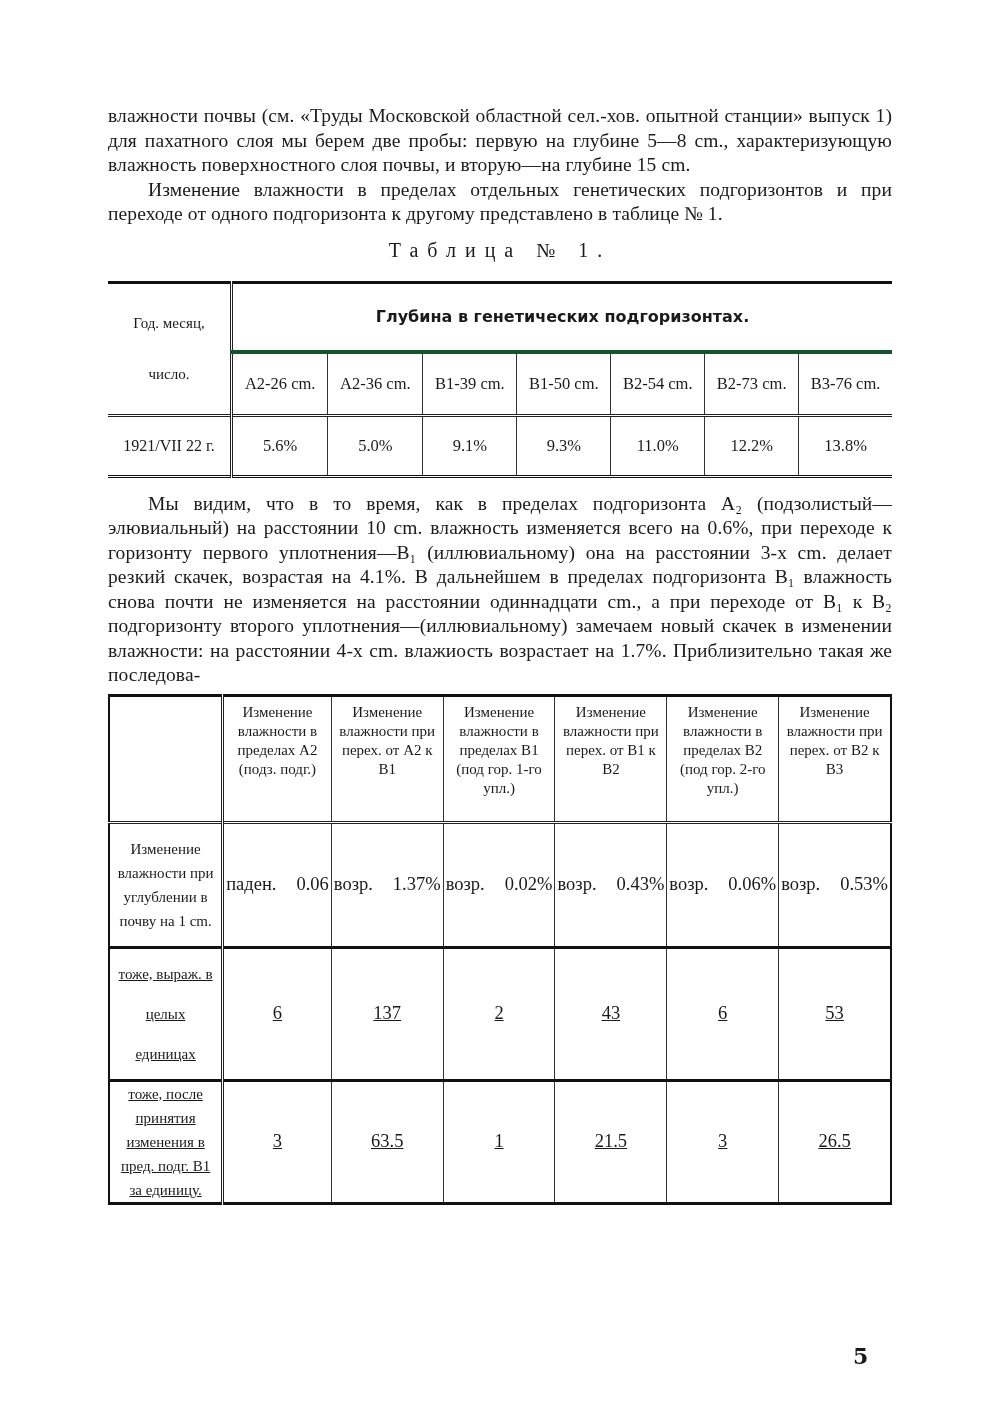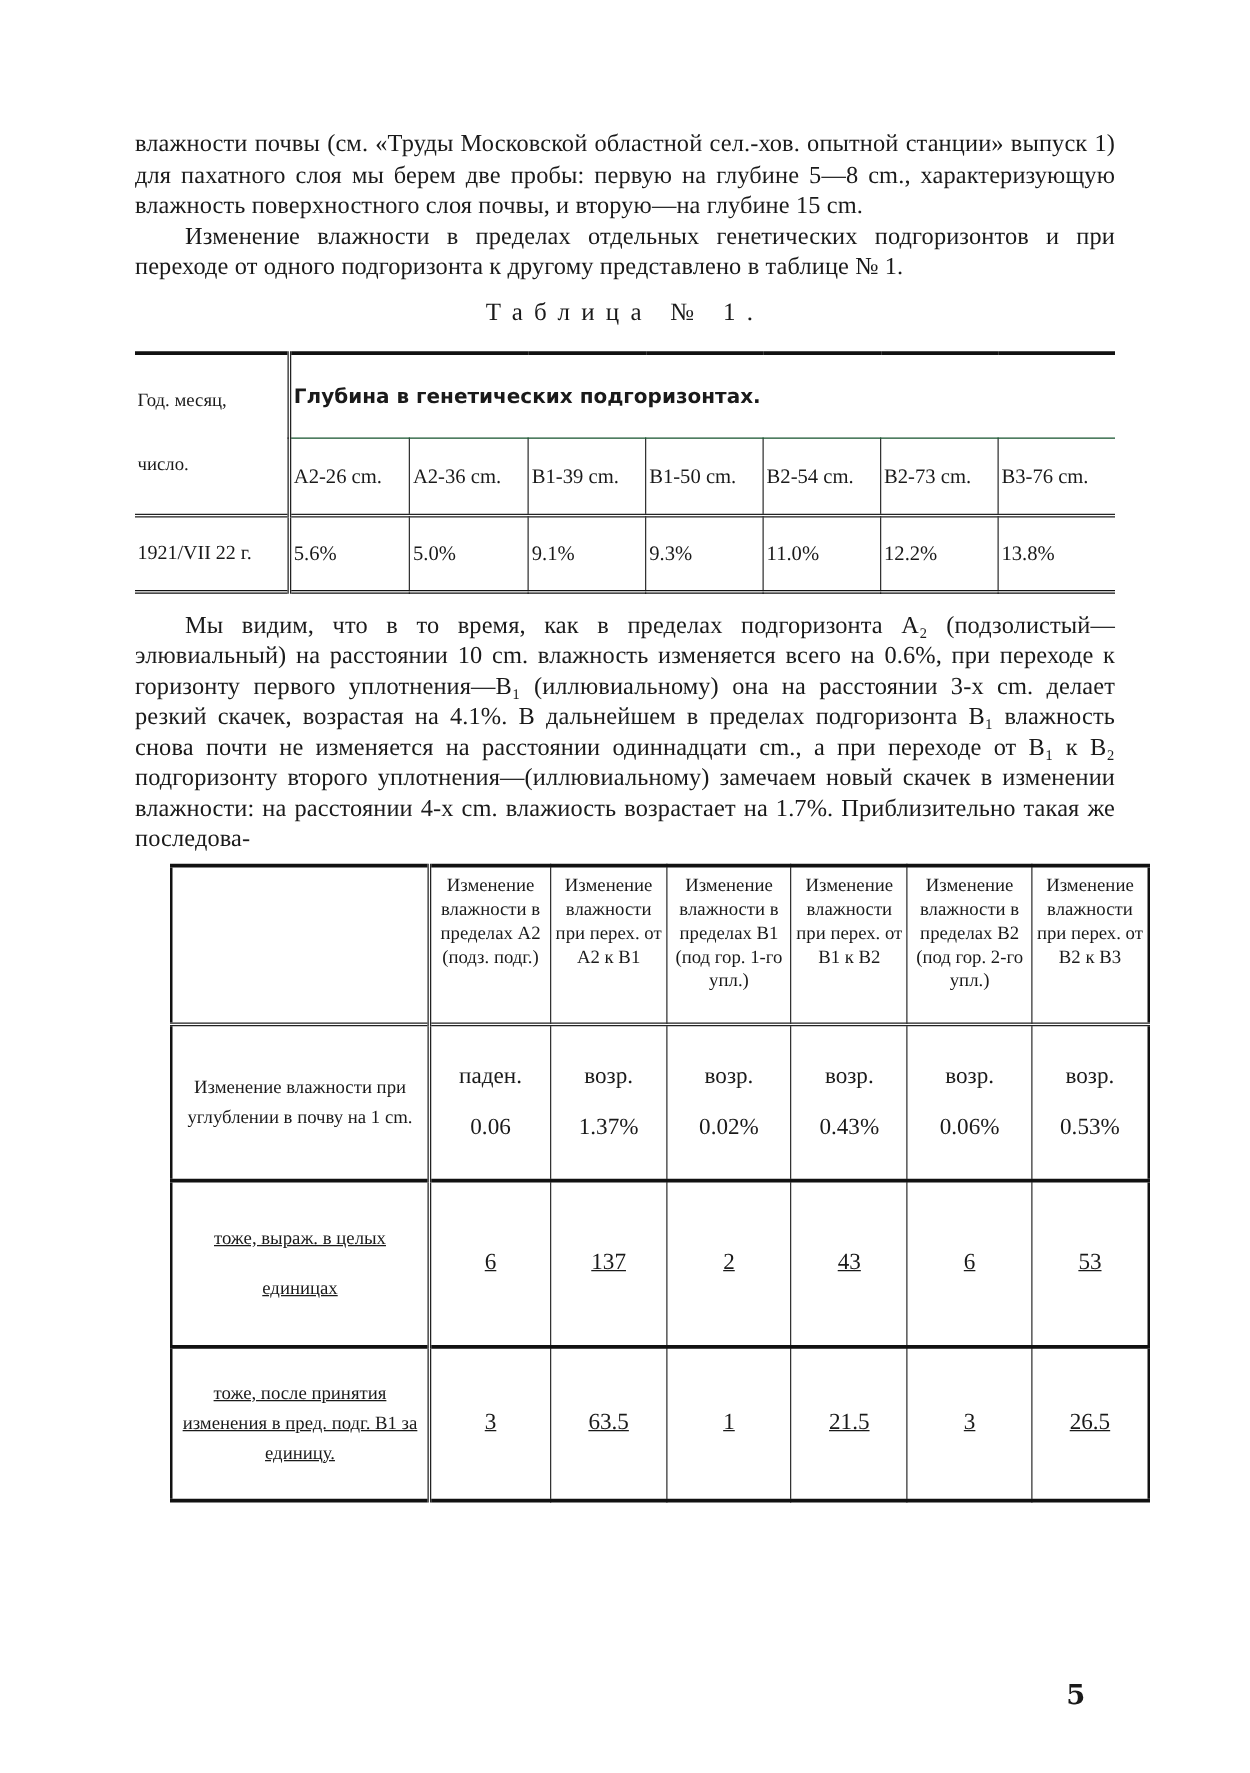--- a/index.html
+++ b/index.html
@@ -16,40 +16,40 @@
   p.indent { text-indent: 40px; }
   p.lastleft { text-align-last: left; }
   .caption {
     text-align: center; font-size: 20px; letter-spacing: 9px; margin: 16px;
     line-height: 30px;
   }
   table { border-collapse: collapse; width: 100%; }
   
   .t1 { margin-top: 4px; }
   .t1 { border-top: 3px solid #111; border-bottom: 3px double #111; }
-  .t1 td { font-size: 17px; vertical-align: middle; padding: 0 2px; border-left: 1px solid #333; }
+  .t1 td { font-size: 17px; text-align: center; vertical-align: middle; padding: 0 2px; border-left: 1px solid #333; }
   .t1 td:first-child { border-left: none; }
   .t1 .rowhead { border-right: 3px double #222; width: 118px; font-size: 15px; }
-  .t1 .bold-head { font-family: "DejaVu Sans", sans-serif; font-weight: bold; font-size: 16px; height: 66px; border-left: none; border-bottom: 1px solid #14532d; margin-top: 32px; }
+  .t1 .bold-head { font-family: "DejaVu Sans", sans-serif; font-weight: bold; font-size: 16px; height: 66px; border-left: none; border-bottom: 4px solid #14532d; margin-top: 32px; }
   .t1 .depth td { height: 60px; font-size: 16.5px; white-space: nowrap; }
   .t1 .values { border-top: 3px double #222; }
   .t1 .values td { height: 58px; font-size: 16.5px; }
   
-  .t2 { margin-top: 6px; border: 2px solid #111; border-top: 3px solid #111; border-bottom: 3px solid #111; margin-left: 28px; }
+  .t2 { margin-top: 6px; border: 2px solid #111; border-top: 3px solid #111; border-bottom: 3px solid #111; }
   .t2 td { text-align: center; vertical-align: middle; border-left: 1px solid #333; font-size: 18.5px; padding: 0 2px; }
   .t2 .colhead td { font-size: 15px; line-height: 19px; height: 118px; vertical-align: top; padding-top: 6px; }
   .t2 .sep { border-right: 3px double #222; width: 196px; text-align: center; }
   .t2 tr.r1 { border-top: 3px double #222; }
   .t2 tr.r2, .t2 tr.r3 { border-top: 3px solid #111; text-decoration: underline; }
   .t2 tr.r1 td { height: 122px; }
   .t2 tr.r2 td { height: 130px; }
   .t2 tr.r3 td { height: 120px; }
   .t2 .label { font-size: 15px; line-height: 24px; padding: 0 4px; }
   .t2 .label.spaced { line-height: 40px; }
-  .stack { display: flex; flex-direction: column; gap: 20px; align-items: center; }
+  .stack { display: flex; flex-direction: row; gap: 20px; align-items: center; }
   .pagenum { position: absolute; left: 853px; top: 1343px; font-size: 22px; font-weight: bold; font-family: "DejaVu Serif", serif; }
 </style>
 </head>
 <body>
 
 <div class="page">
   <p class="txt">влажности почвы (см. «Труды Московской областной сел.-хов. опытной станции» выпуск 1) для пахатного слоя мы берем две пробы: первую на глубине 5—8 cm., характеризующую влажность поверхностного слоя почвы, и вторую—на глубине 15 cm.</p>
   <p class="txt indent lastleft">Изменение влажности в пределах отдельных генетических подгоризонтов и при переходе от одного подгоризонта к другому представлено в таблице № 1.</p>
 
   <p class="caption" style="margin-top:8px;">Таблица № 1.</p>

